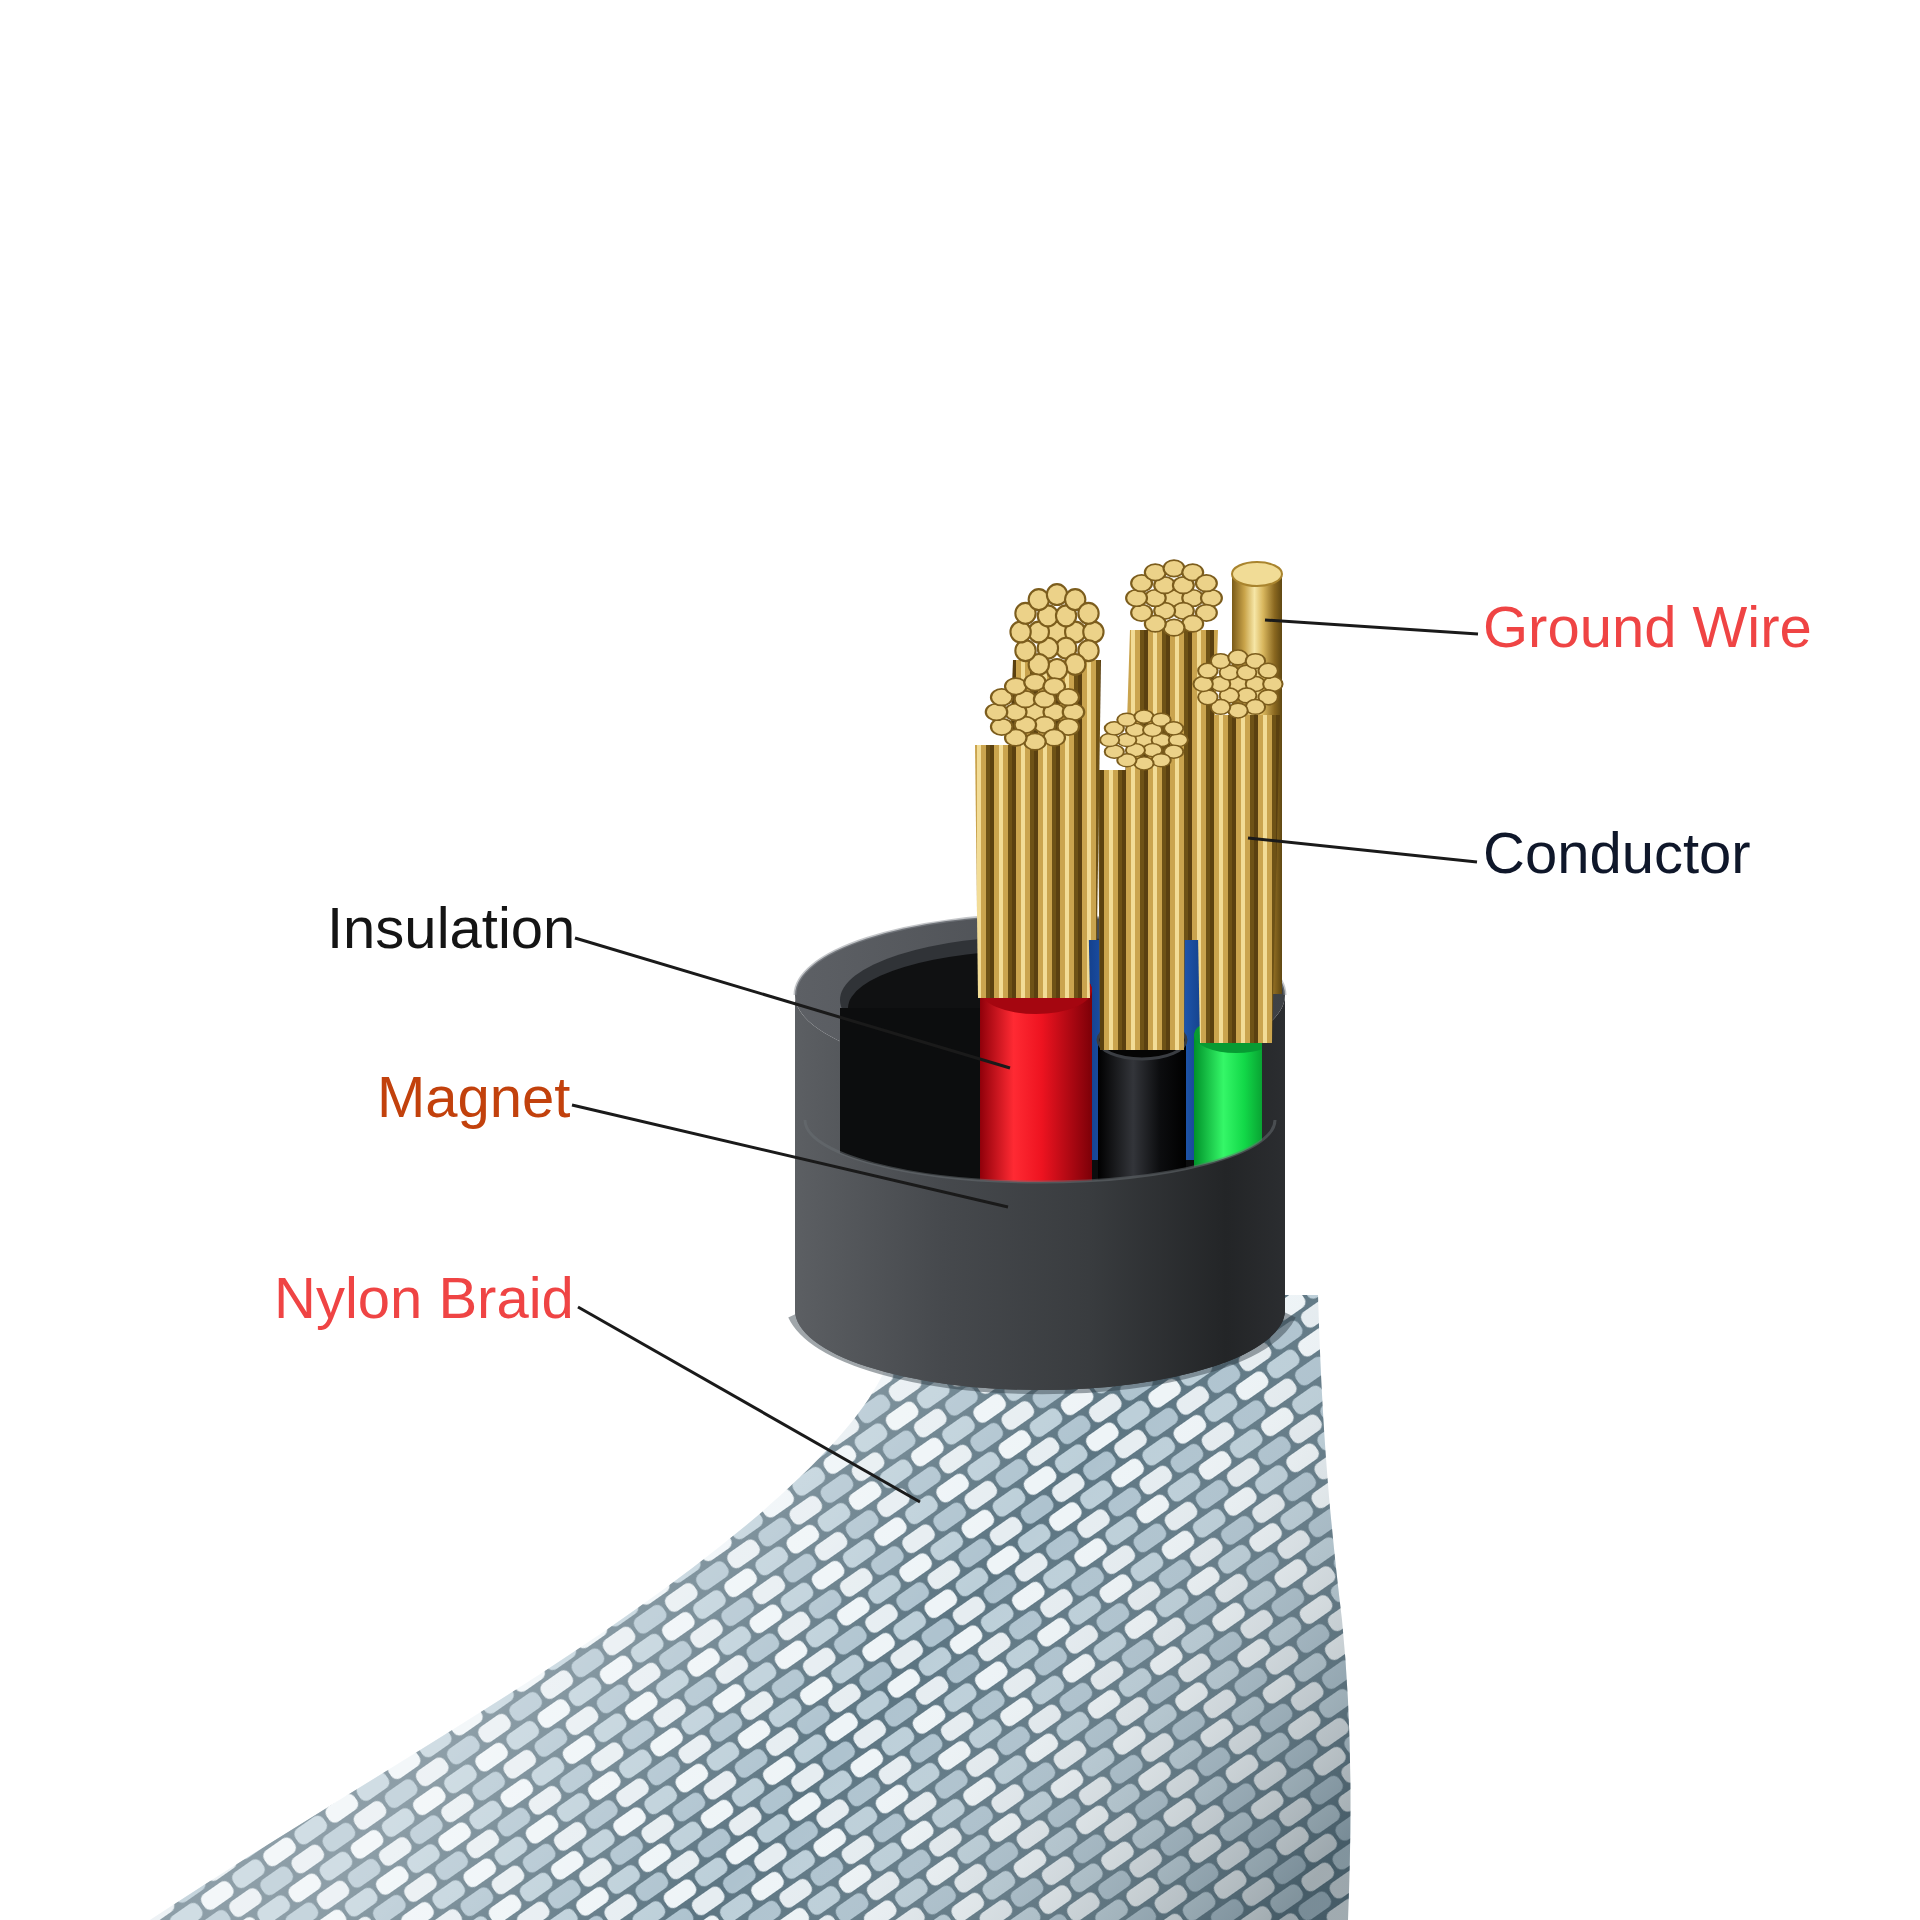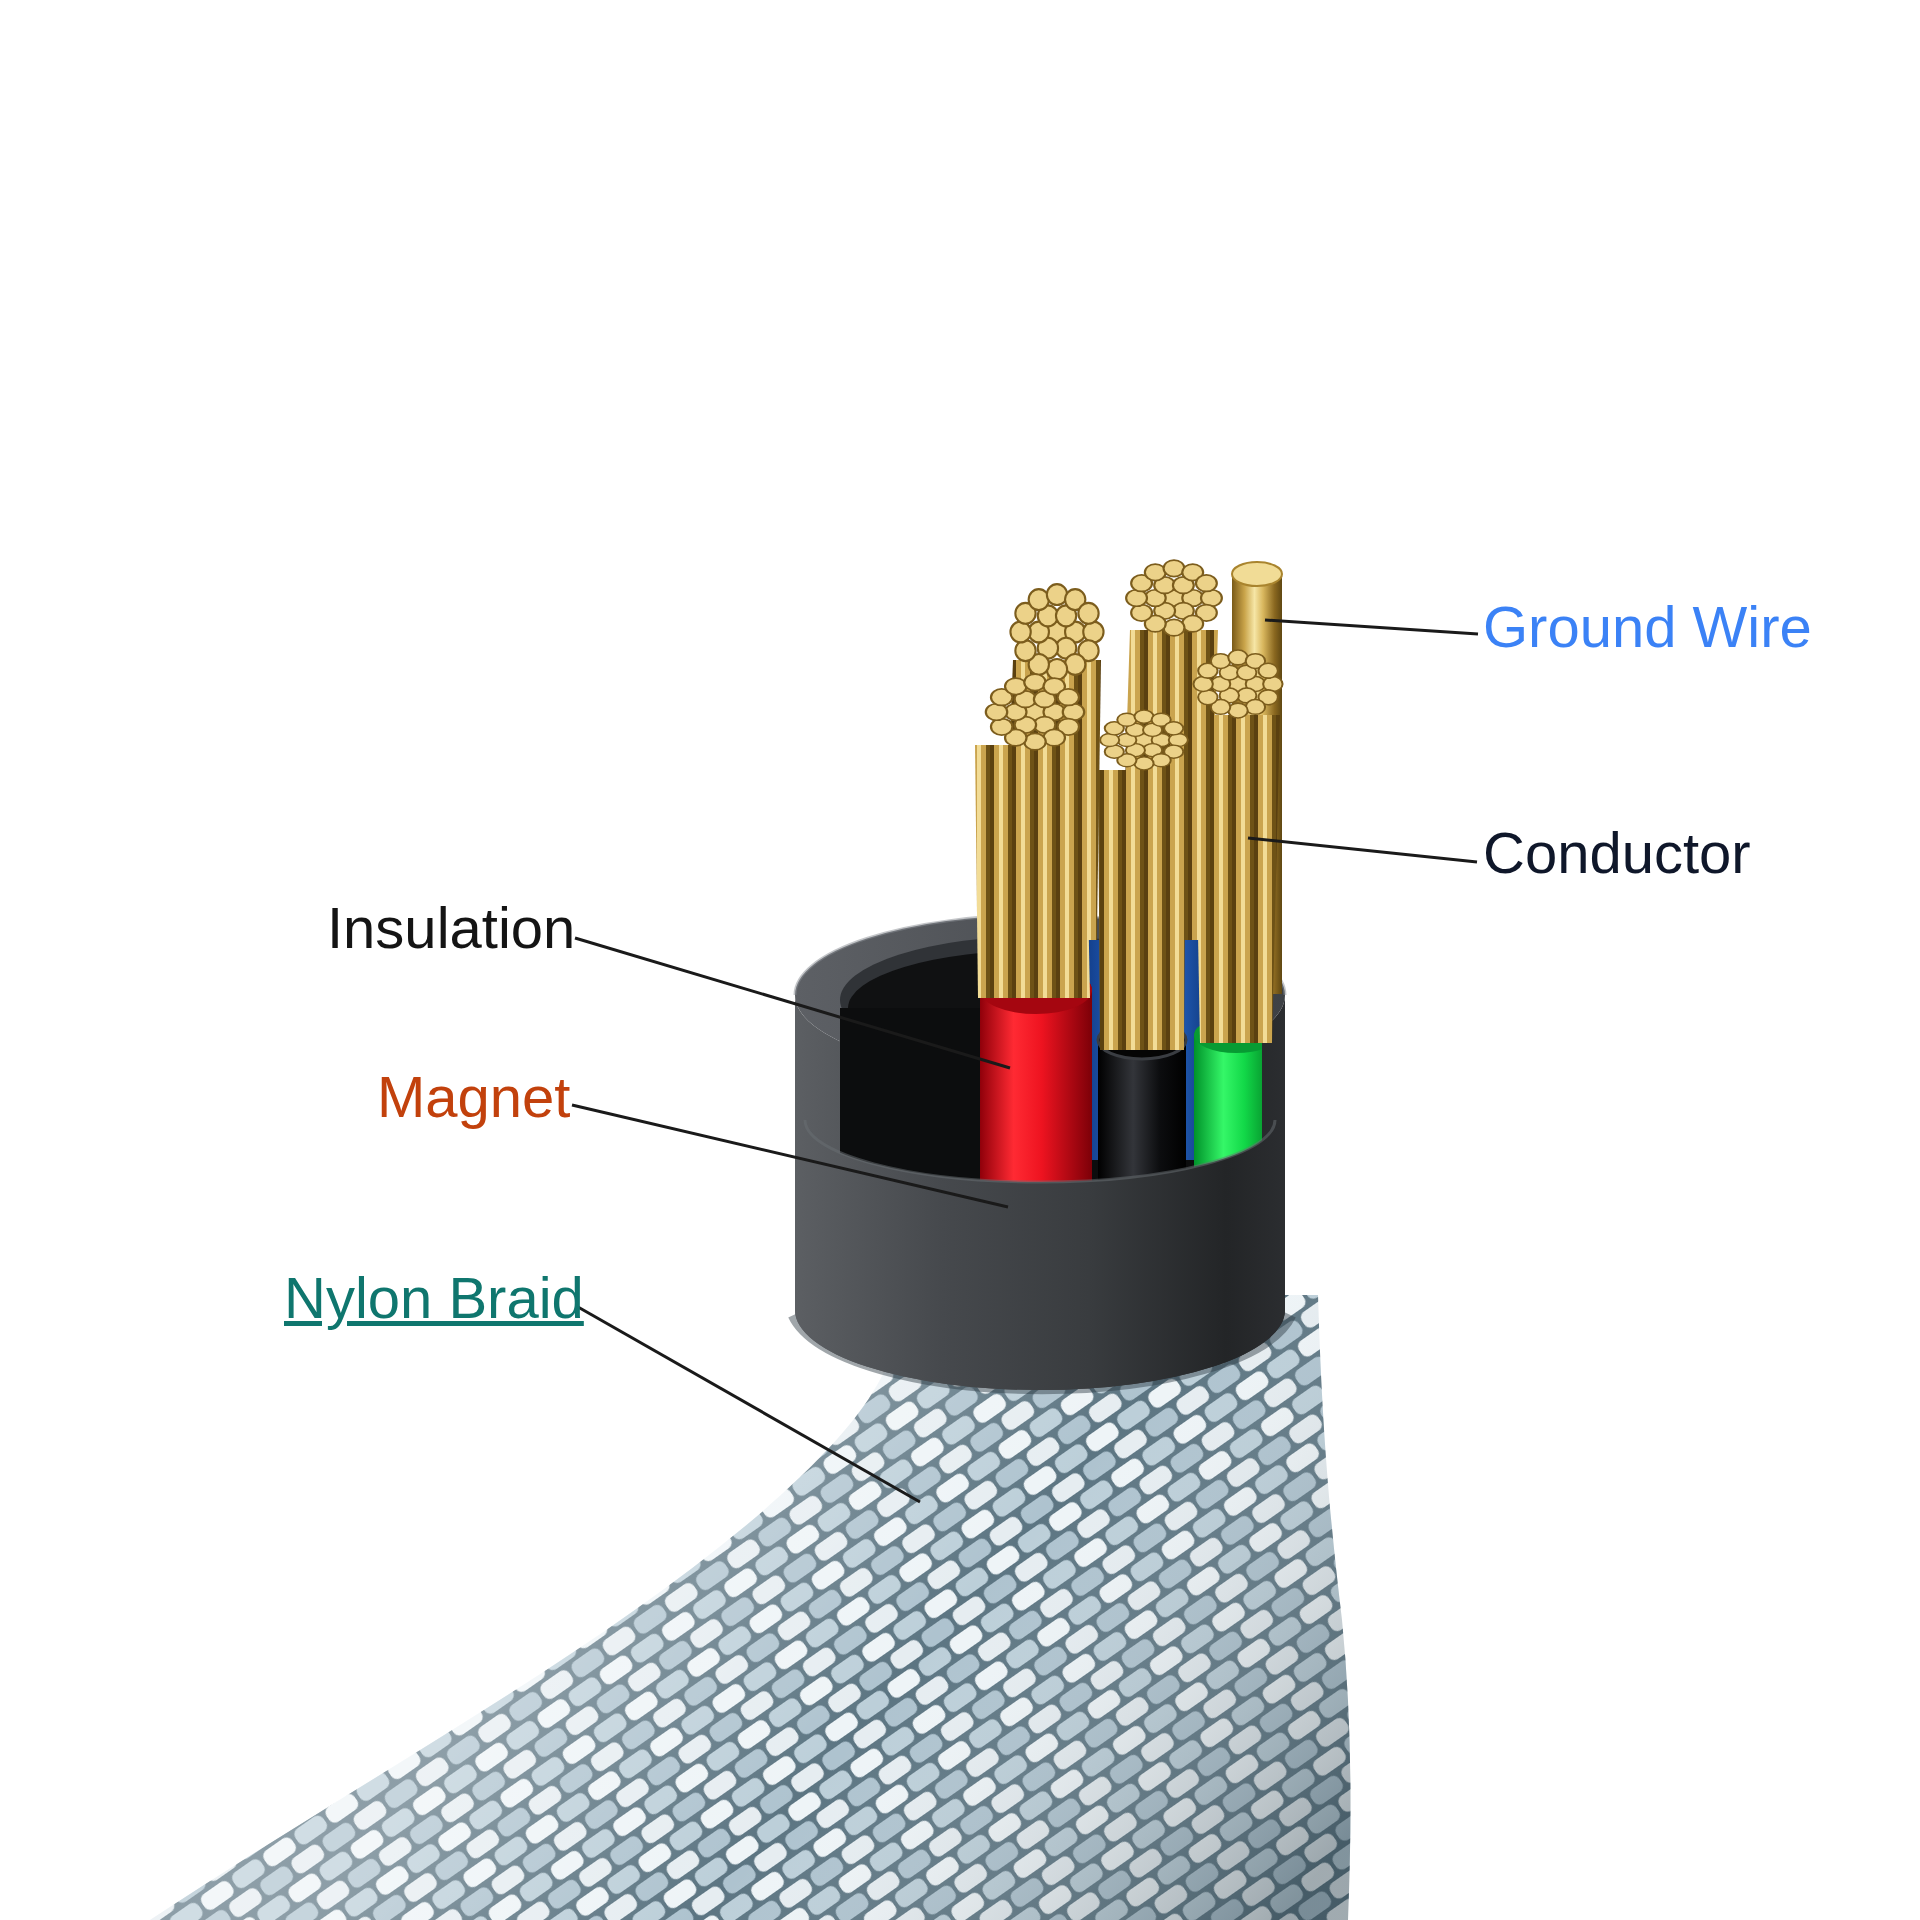--- a/index.html
+++ b/index.html
@@ -183,19 +183,19 @@
 
   <g>
     <line class="leader" x1="1478" y1="634" x2="1265" y2="620" stroke="#1a1a1a"></line>
     <line class="leader" x1="1477" y1="862" x2="1248" y2="838" stroke="#1a1a1a"></line>
     <line class="leader" x1="575" y1="938" x2="1010" y2="1068" stroke="#1a1a1a"></line>
     <line class="leader" x1="572" y1="1105" x2="1008" y2="1207" stroke="#1a1a1a"></line>
     <line class="leader" x1="578" y1="1307" x2="920" y2="1502" stroke="#1a1a1a"></line>
   </g>
 </svg>
 
-<div class="part-label" style="left: 1483px; top: 597px; color: #3b82f6;">Ground Wire</div>
+<div class="part-label" style="left: 1483px; top: 597px; color: #ef4444;">Ground Wire</div>
 <div class="part-label" style="left: 1483px; top: 823px; color: #0f172a;">Conductor</div>
 <div class="part-label" style="left: 327px; top: 898px; color: rgb(20, 20, 20);">Insulation</div>
 <div class="part-label" style="left: 377px; top: 1067px; color: #c2410c;">Magnet</div>
-<div class="part-label" style="left: 284px; top: 1268px; color: #0f766e; text-decoration: underline;">Nylon Braid</div>
+<div class="part-label" style="left: 274px; top: 1268px; color: #ef4444;">Nylon Braid</div>
 
 </div>
 
 </body></html>

